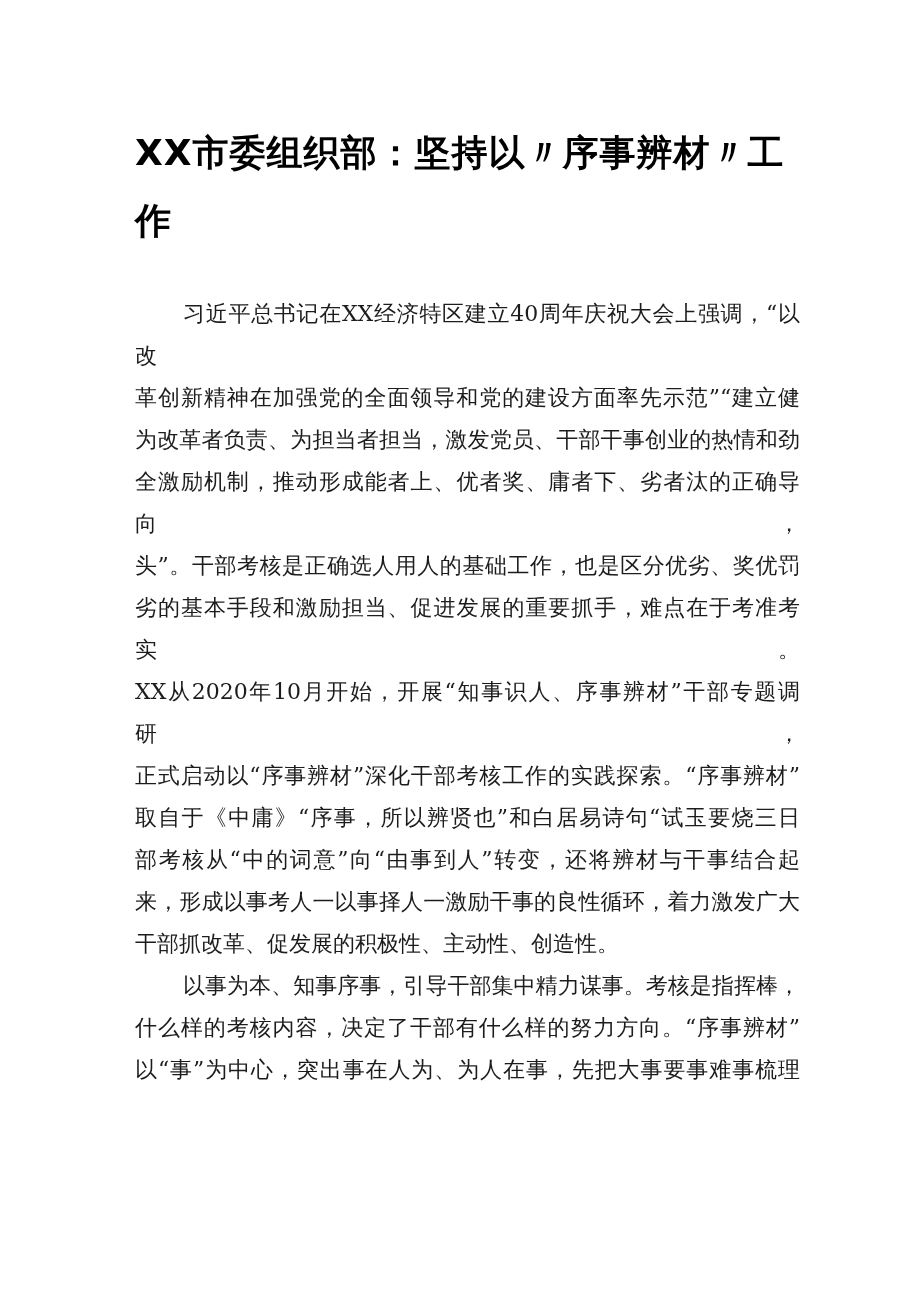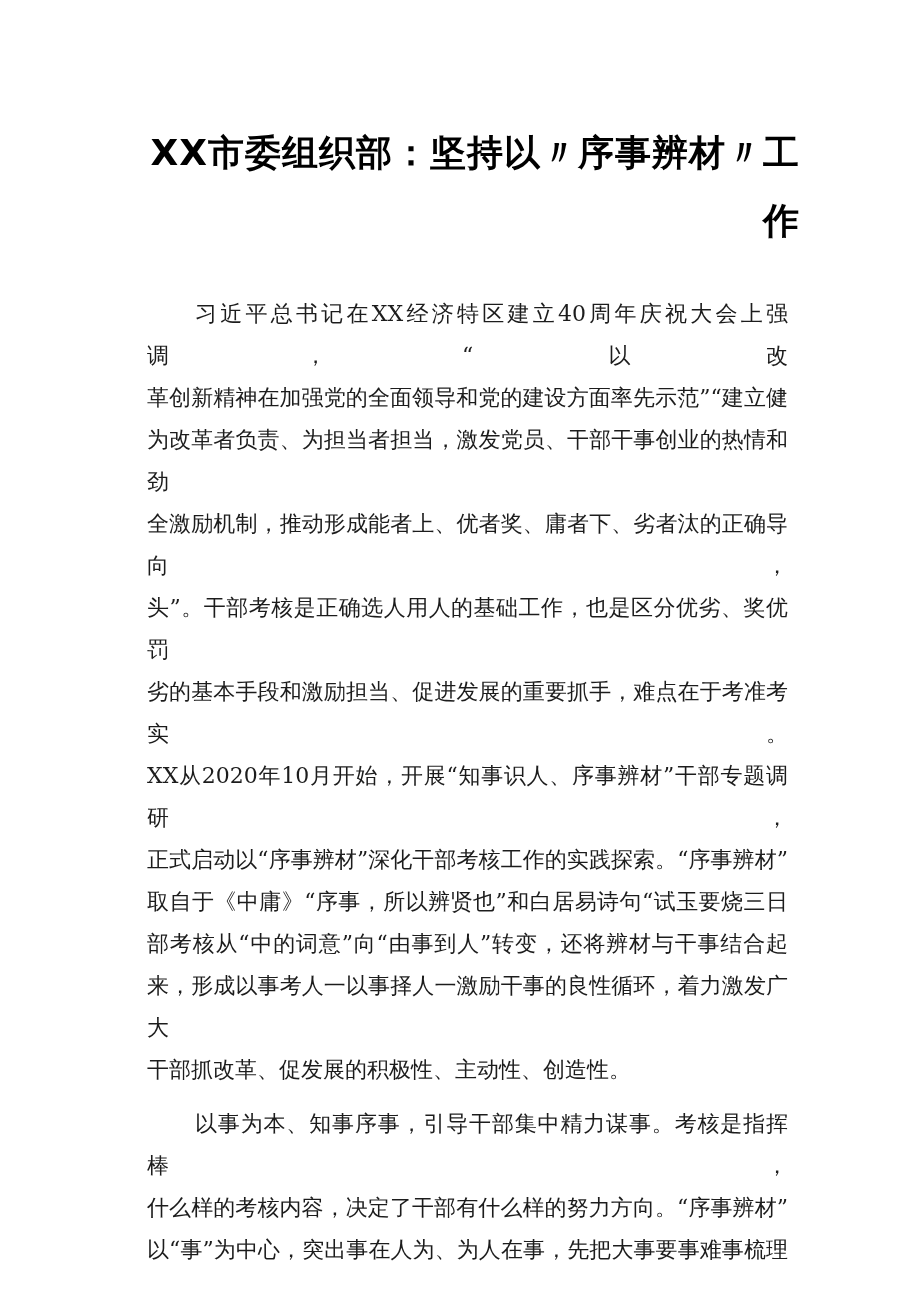--- a/index.html
+++ b/index.html
@@ -17,33 +17,33 @@
     overflow: hidden;
     font-family: "DejaVu Serif", serif;
   }
   .doc-title {
     margin: 0;
     color: #000000;
     font-family: "DejaVu Sans", sans-serif;
     font-weight: bold;
     font-size: 36px;
     line-height: 68px;
-    text-align: right;
+    text-align: left;
     letter-spacing: 1px;
   }
   .doc-title .title-line {
     display: block;
   }
   .doc-body {
     margin-top: 38px;
     color: #1c1c1c;
     font-size: 22px;
   }
   .para {
-    margin: 12px;
+    margin: 0;
   }
   .line {
     line-height: 42px;
     text-align: justify;
     text-align-last: justify;
     text-justify: inter-character;
     white-space: normal;
   }
   .line.short {
     text-align-last: left;

